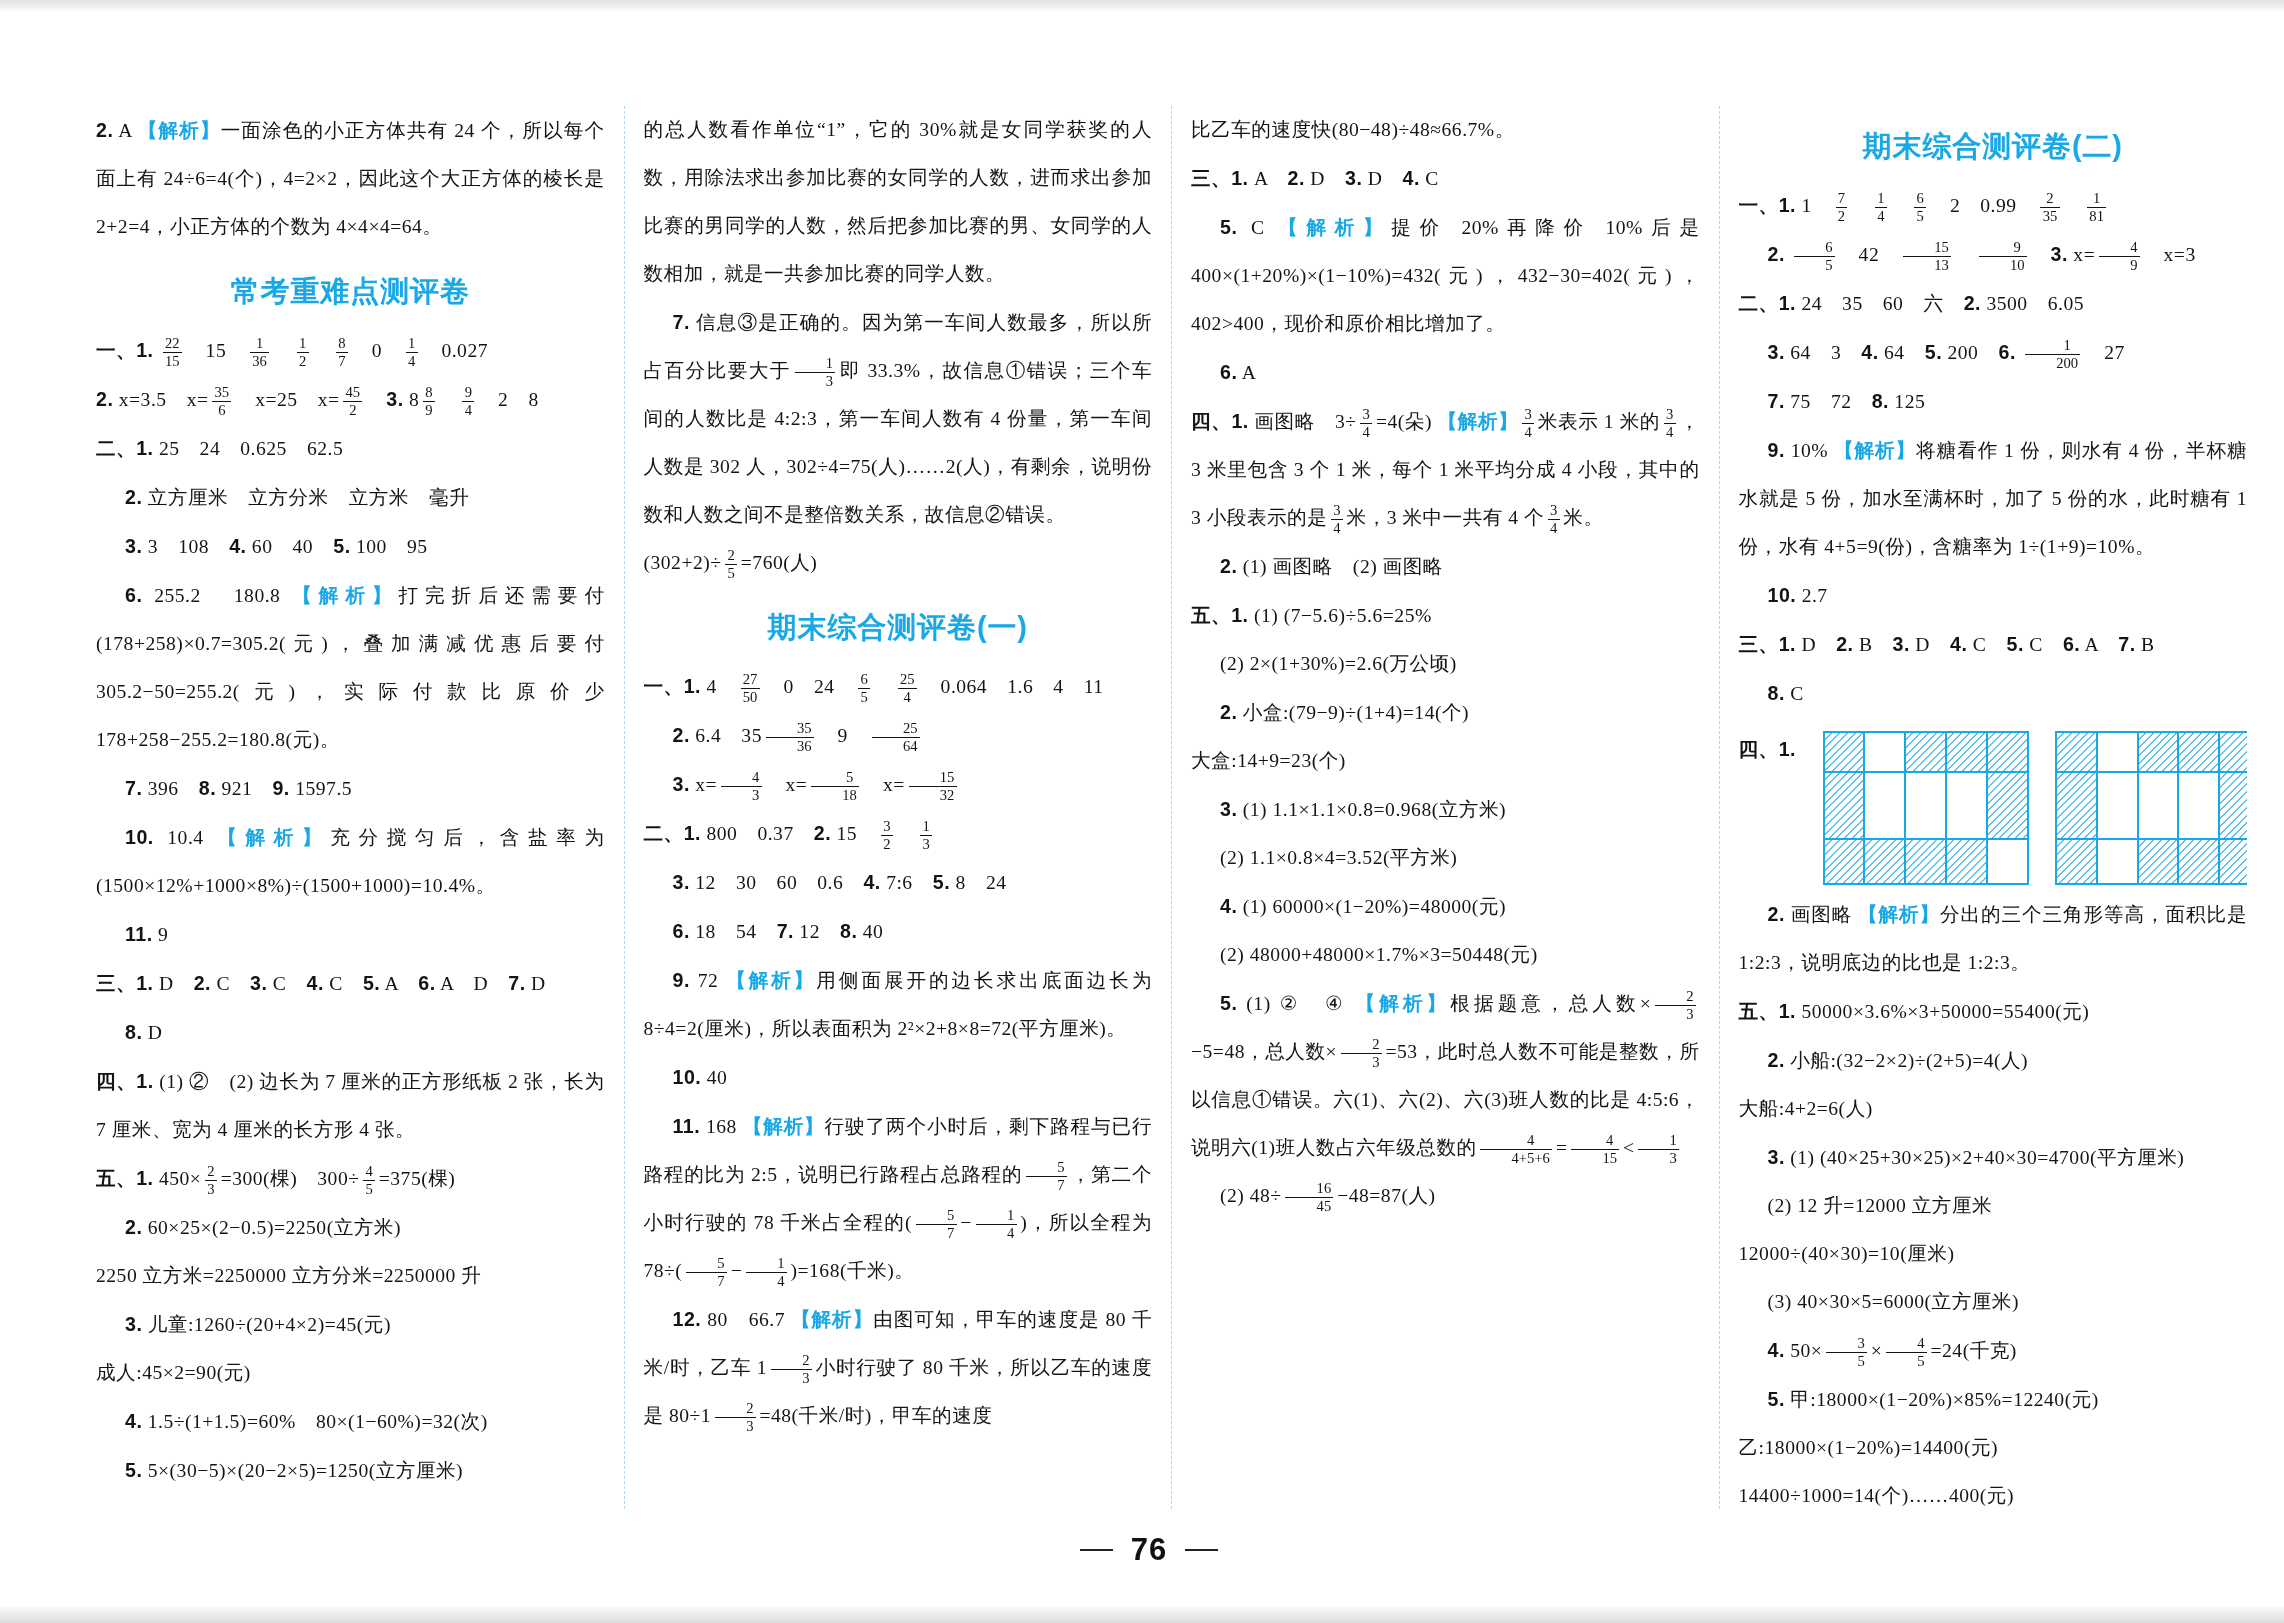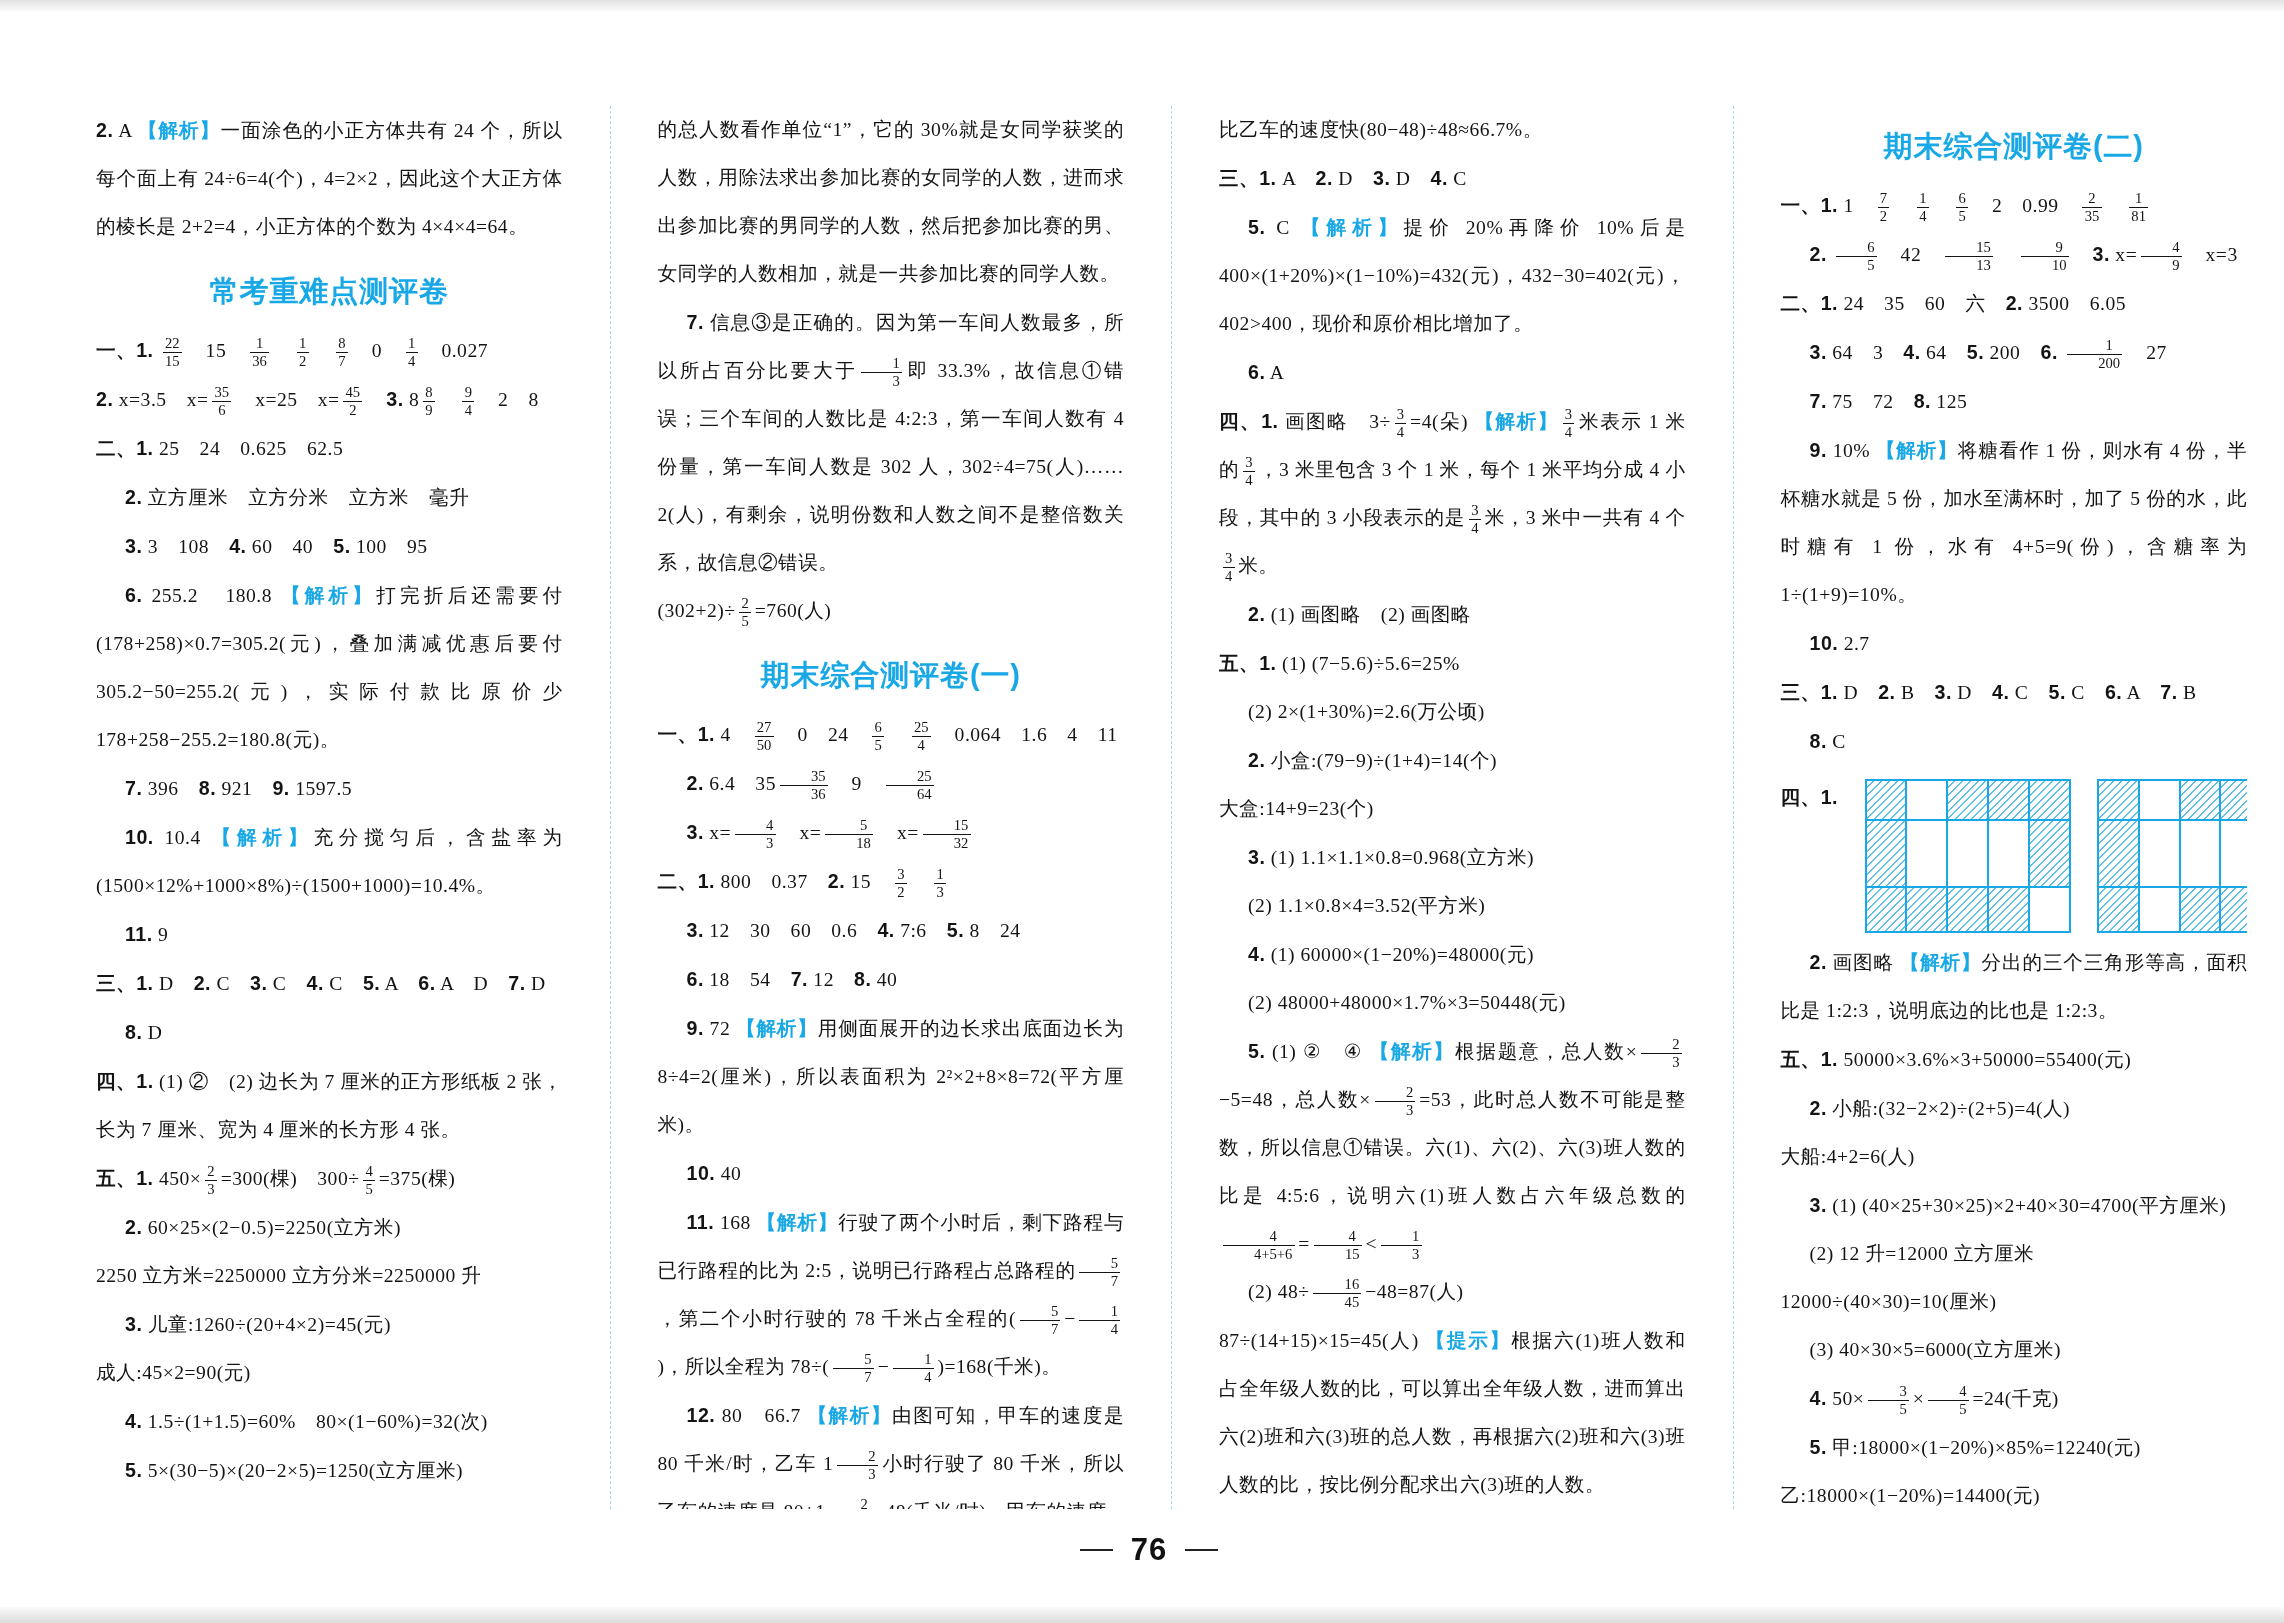--- a/index.html
+++ b/index.html
@@ -5,21 +5,21 @@
   :root{ --accent:#18a8e6; --hatch:#5fc0ea; --ink:#141414; }
   html,body{margin:0;padding:0;}
   body{
     width:2298px;height:1623px;position:relative;overflow:hidden;background:#ffffff;
     font-family:"Liberation Serif","DejaVu Serif",serif;color:var(--ink);
   }
   .scan-top{position:absolute;top:0;left:0;right:0;height:11px;background:linear-gradient(#e2e2e2,#fafafa);}
   .scan-bottom{position:absolute;bottom:0;left:0;right:0;height:16.4px;background:linear-gradient(#fafafa,#dcdcdc);}
   .content{
     position:absolute;left:96px;right:51px;top:106px;bottom:114px;
-    display:flex;overflow:hidden;gap:28px;
+    display:flex;overflow:hidden;
   }
   .col{flex:1 1 0;min-width:0;font-size:19.6px;line-height:48px;text-align:justify;letter-spacing:0.5px;}
   .sep{flex:0 0 0;border-left:1.4px dashed #a6daf3;margin:0 19px;}
   .line{margin:0;}
   .ind{text-indent:29px;}
   .b{font-family:"Liberation Sans","DejaVu Sans",sans-serif;font-weight:700;}
   .tag{color:var(--accent);font-family:"Liberation Sans","DejaVu Sans",sans-serif;font-weight:700;}
   .heading{
     font-family:"Liberation Sans","DejaVu Sans",sans-serif;font-weight:700;
     font-size:29px;line-height:54px;color:var(--accent);text-align:center;
@@ -227,21 +227,20 @@
             <span class="num">4</span>
             <span class="den">15</span>
           </span><span>&lt;</span><span class="frac">
             <span class="num">1</span>
             <span class="den">3</span>
           </span></div>
         <div class="line ind"><span>(2) 48÷</span><span class="frac">
             <span class="num">16</span>
             <span class="den">45</span>
           </span><span>−48=87(人)</span></div>
-        <div class="line"><span>87÷(14+15)×15=45(人) </span><span class="tag">【提示】</span><span>根据六(1)班人数和占全年级人数的比，可以算出全年级人数，进而算出六(2)班和六(3)班的总人数，再根据六(2)班和六(3)班人数的比，按比例分配求出六(3)班的人数。</span></div>
       </div>
     <div class="sep"></div>
     <div class="col">
         <div class="heading"><span>期末综合测评卷(二)</span></div>
         <div class="line"><span class="b">一、1.</span><span> 1　</span><span class="frac">
             <span class="num">7</span>
             <span class="den">2</span>
           </span><span>　</span><span class="frac">
             <span class="num">1</span>
             <span class="den">4</span>

